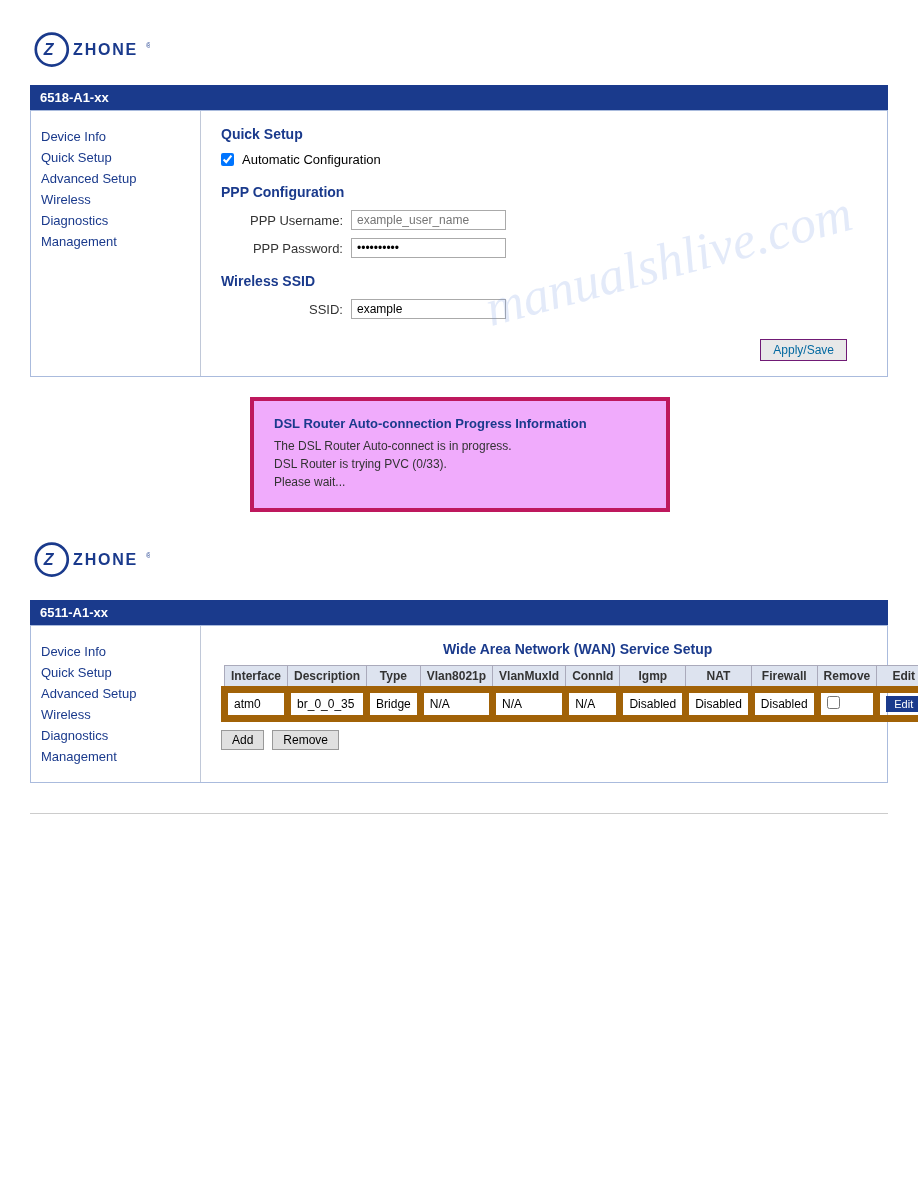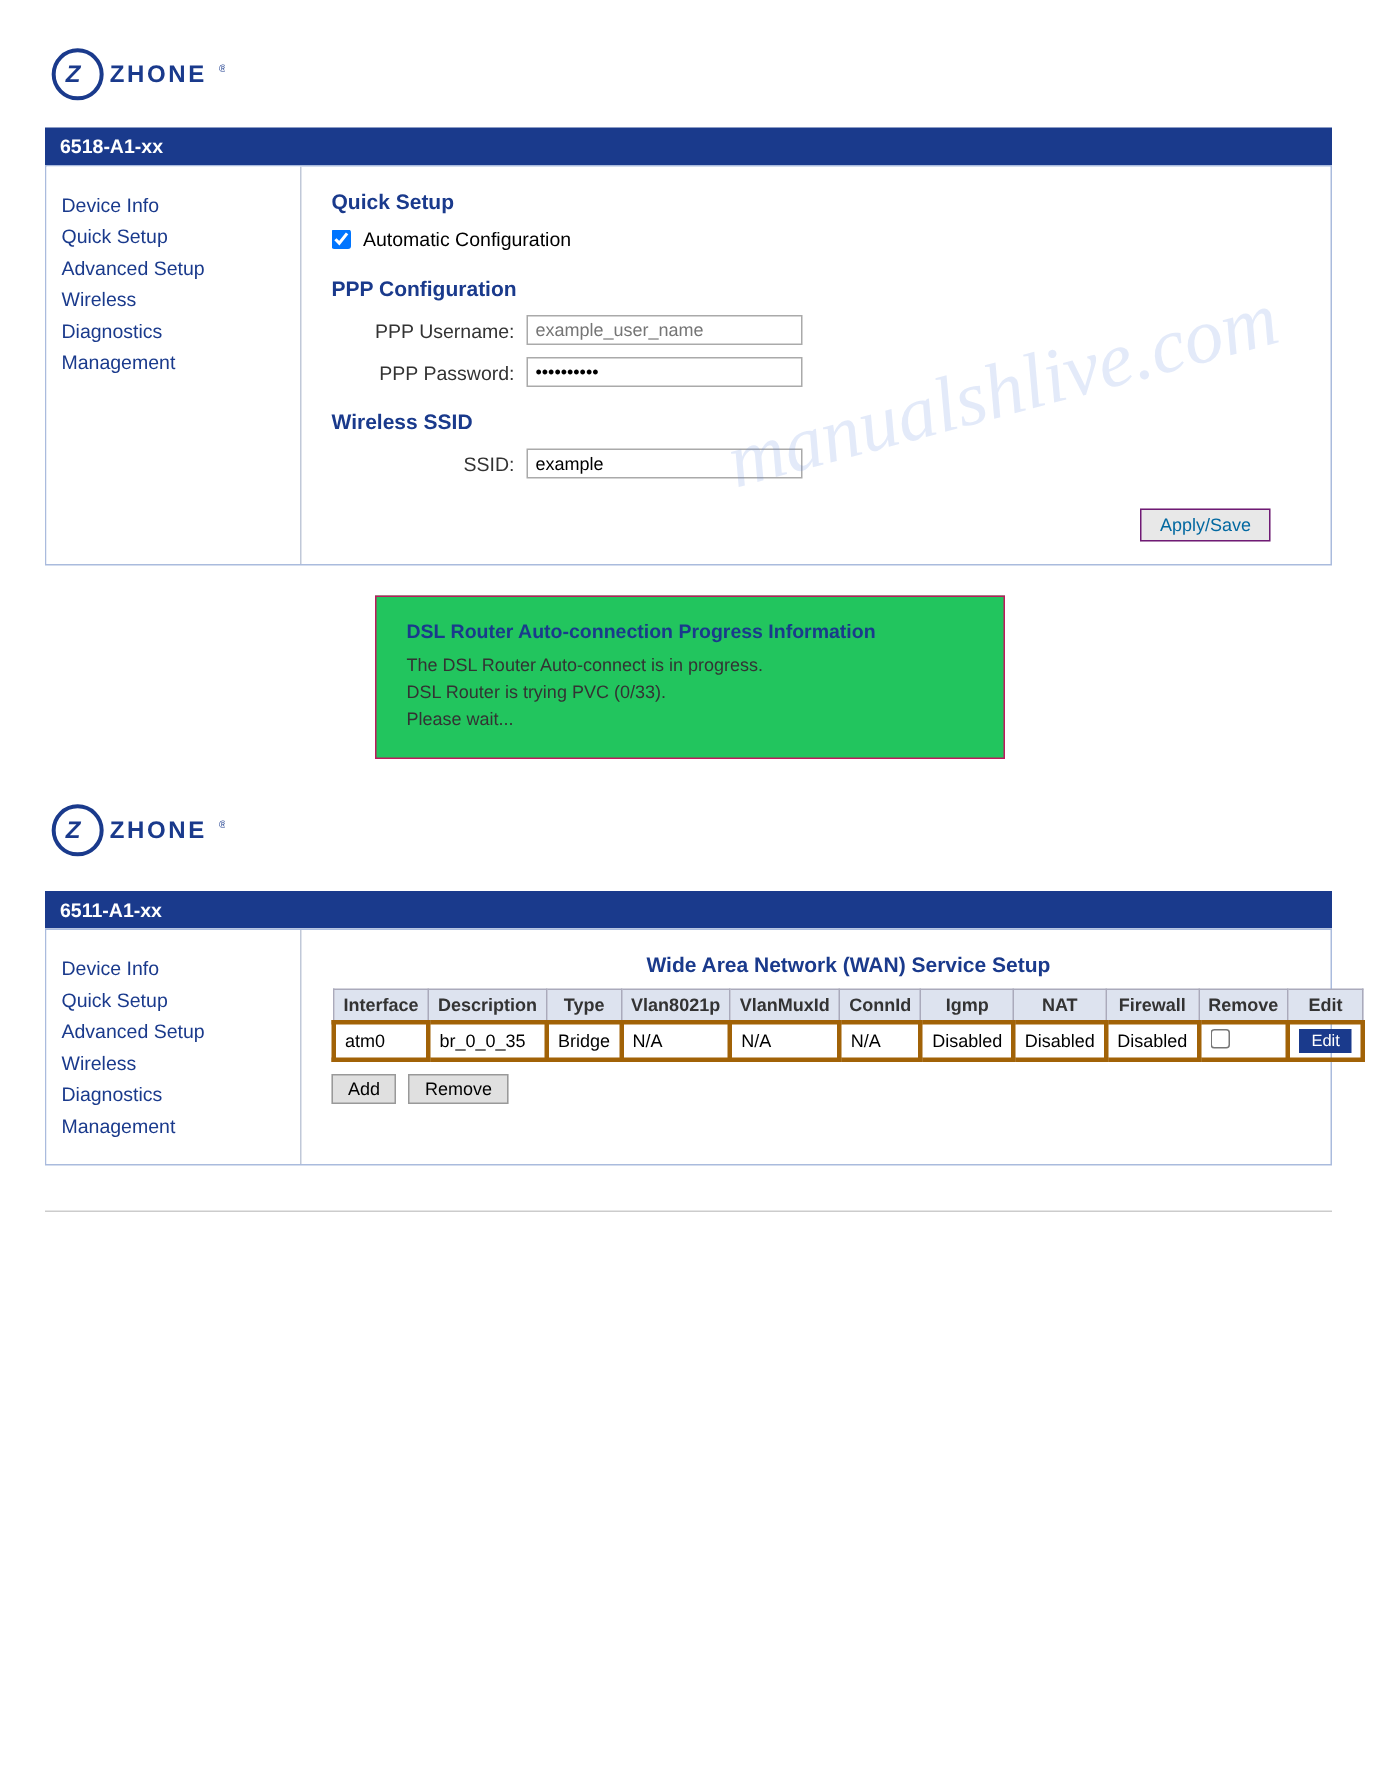--- a/index.html
+++ b/index.html
@@ -98,21 +98,21 @@
       text-align: right;
       padding-right: 8px;
       color: #333;
       font-size: 13px;
     }
 
     .form-input {
       border: 1px solid #aaa;
       padding: 2px 5px;
       font-size: 12px;
-      width: 184px;
+      width: 155px;
       background: #fff;
     }
 
     .apply-btn {
       background: #e8e8e8;
       border: 1px solid #701a75;
       padding: 3px 12px;
       font-size: 12px;
       cursor: pointer;
       color: #0369a1;
@@ -135,22 +135,22 @@
       font-family: 'Times New Roman', serif;
       font-style: italic;
       transform: rotate(-15deg);
       pointer-events: none;
       user-select: none;
       white-space: nowrap;
     }
 
     
     .progress-box {
-      background: #22c55e;
-      border: 1px solid #be185d;
+      background: #f0abfc;
+      border: 4px solid #be185d;
       padding: 15px 20px;
       margin: 20px 0 20px 220px;
       max-width: 420px;
     }
 
     .progress-box-title {
       font-weight: bold;
       color: #1a3a8c;
       font-size: 13px;
       margin-bottom: 8px;
@@ -192,21 +192,21 @@
     .wan-table th {
       background: #dde3ef;
       border: 1px solid #aab;
       padding: 3px 6px;
       font-weight: bold;
       color: #333;
       white-space: nowrap;
     }
 
     .wan-table td {
-      border: 3px solid #a16207;
+      border: 7px solid #a16207;
       padding: 3px 6px;
       white-space: nowrap;
     }
 
     .wan-table tr:nth-child(even) td {
       background: #f5f5f8;
     }
 
     .edit-btn {
       background: #1a3a8c;

